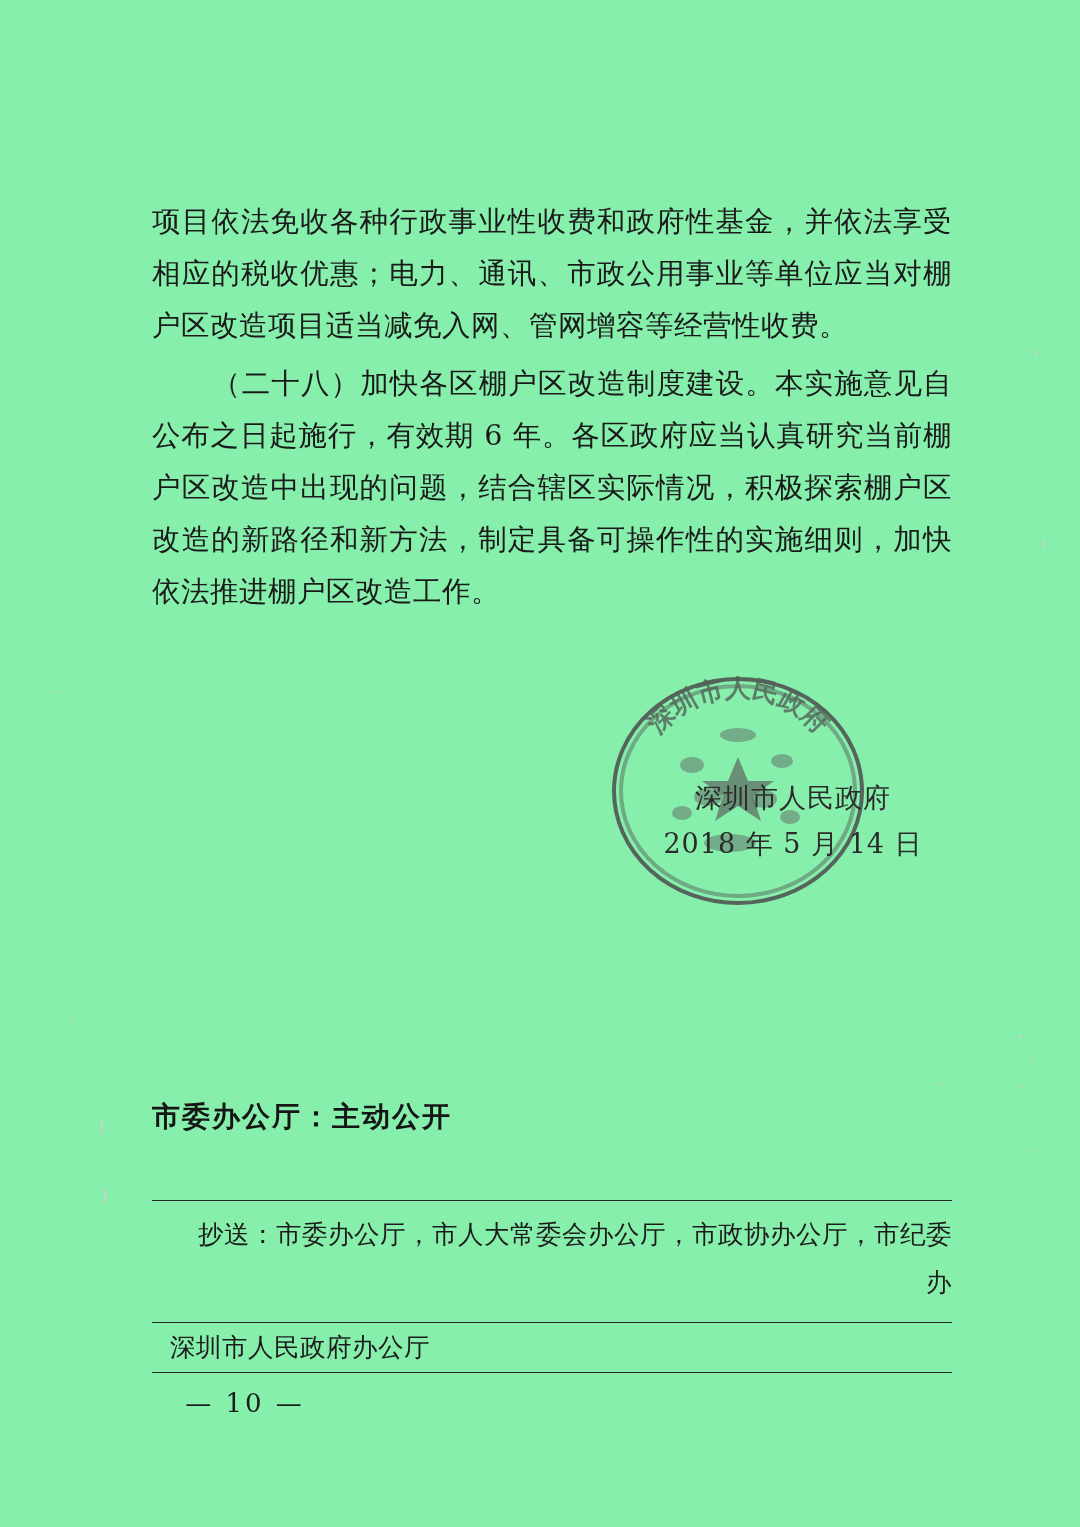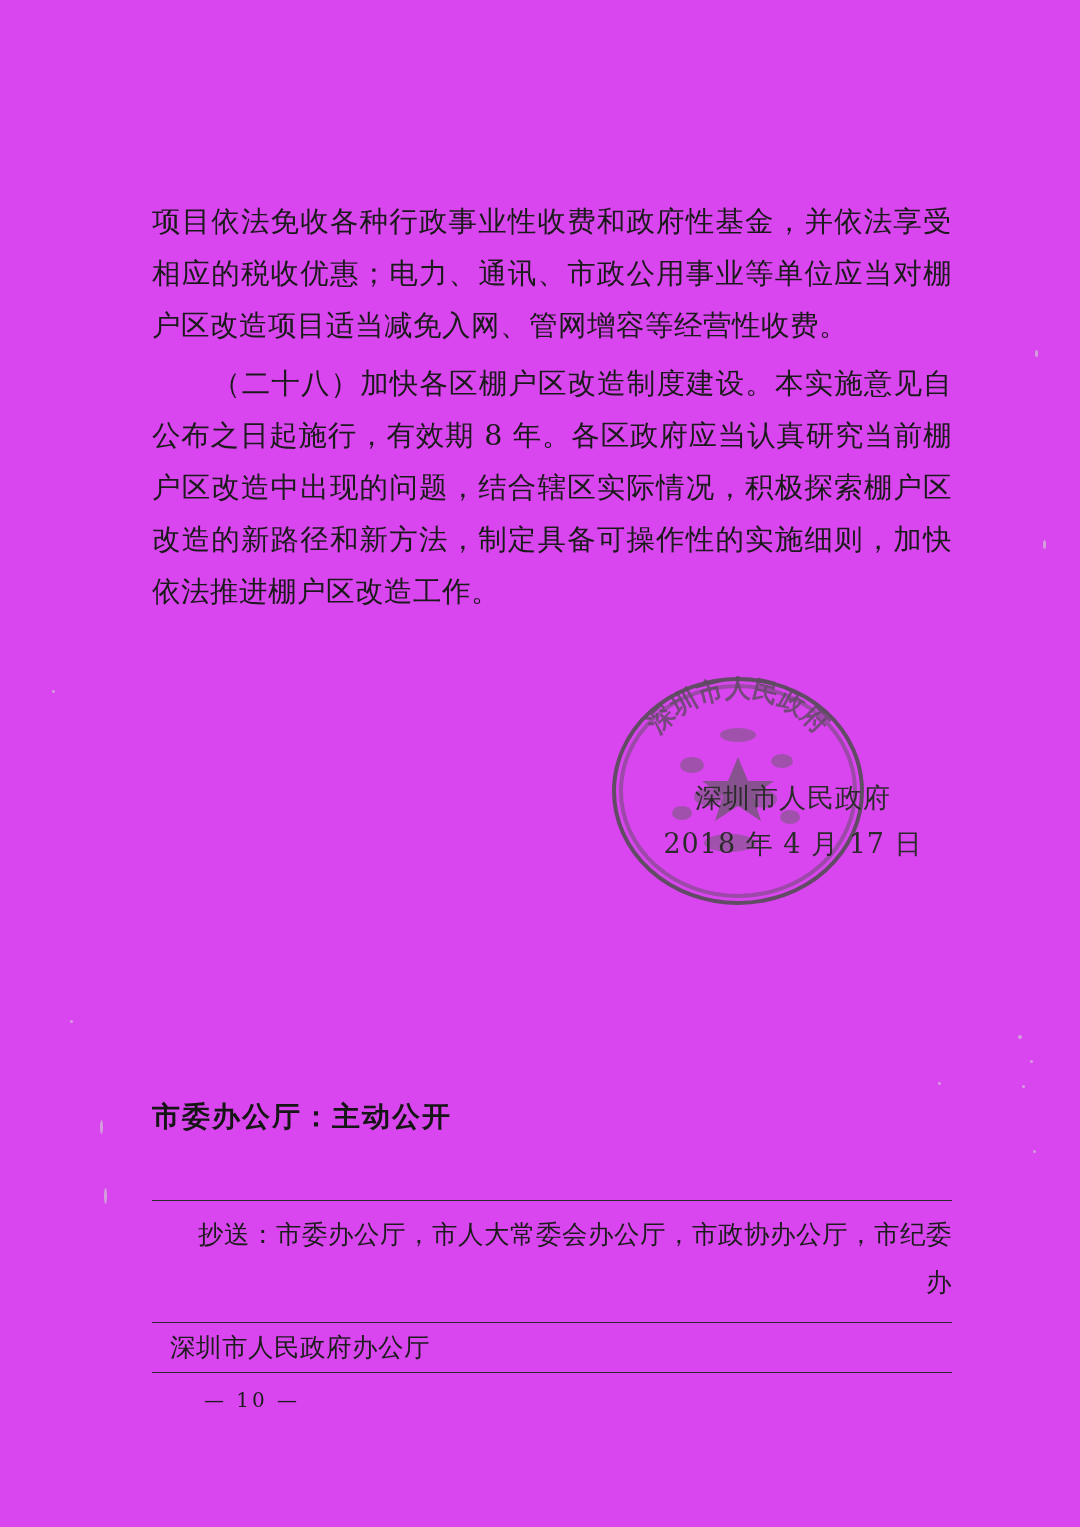--- a/index.html
+++ b/index.html
@@ -7,21 +7,21 @@
     padding: 0;
     background: #ffffff;
   }
   body {
     font-family: "DejaVu Serif", serif;
   }
   .page {
     position: relative;
     width: 1080px;
     height: 1527px;
-    background: #d946ef;
+    background: #86efac;
     overflow: hidden;
   }
   
   .speck {
     position: absolute;
     background: #cfcfcf;
     border-radius: 50%;
     opacity: .65;
   }
   .doc-body {
@@ -116,26 +116,26 @@
   .footer-left, .footer-right {
     font-family: Liberation Serif, serif;
     font-size: 25.5px;
     color: #1c1c1c;
     letter-spacing: 0.5px;
   }
   .footer-left { padding-left: 18px; }
   .footer-right { padding-right: 20px; }
   .page-number {
     position: absolute;
-    left: 147px;
+    left: 140px;
     top: 1388px;
     width: 210px;
     text-align: center;
     font-family: "DejaVu Serif", serif;
-    font-size: 20px;
+    font-size: 26px;
     letter-spacing: 3px;
     color: #1c1c1c;
   }
   .seal-ring {
     fill: none;
     stroke: #4d4d4d;
     stroke-width: 4;
   }
   .seal-text {
     fill: #4a4a4a;
@@ -156,21 +156,21 @@
   <div class="speck" style="left:1030px;top:1060px;width:3px;height:3px;"></div>
   <div class="speck" style="left:1022px;top:1085px;width:3px;height:3px;"></div>
   <div class="speck" style="left:1033px;top:1150px;width:3px;height:3px;"></div>
   <div class="speck" style="left:100px;top:1120px;width:3px;height:14px;"></div>
   <div class="speck" style="left:104px;top:1188px;width:3px;height:16px;"></div>
   <div class="speck" style="left:70px;top:1020px;width:3px;height:3px;"></div>
   <div class="speck" style="left:938px;top:1082px;width:3px;height:3px;"></div>
 
   <div class="doc-body">
     <p class="para">项目依法免收各种行政事业性收费和政府性基金，并依法享受相应的税收优惠；电力、通讯、市政公用事业等单位应当对棚户区改造项目适当减免入网、管网增容等经营性收费。</p>
-    <p class="para indent">（二十八）加快各区棚户区改造制度建设。本实施意见自公布之日起施行，有效期 8 年。各区政府应当认真研究当前棚户区改造中出现的问题，结合辖区实际情况，积极探索棚户区改造的新路径和新方法，制定具备可操作性的实施细则，加快依法推进棚户区改造工作。</p>
+    <p class="para indent">（二十八）加快各区棚户区改造制度建设。本实施意见自公布之日起施行，有效期 6 年。各区政府应当认真研究当前棚户区改造中出现的问题，结合辖区实际情况，积极探索棚户区改造的新路径和新方法，制定具备可操作性的实施细则，加快依法推进棚户区改造工作。</p>
   </div>
 
   <div class="seal">
     <svg viewBox="0 0 268 238" width="268" height="238" aria-hidden="true">
       <g transform="translate(134,119)">
         <ellipse class="seal-ring" cx="0" cy="0" rx="124" ry="112"></ellipse>
         <ellipse class="seal-ring" cx="0" cy="0" rx="117" ry="105" stroke-width="2" opacity="0.5"></ellipse>
 
         <polygon points="0,-34 10,-10 36,-10 15,5 23,30 0,15 -23,30 -15,5 -36,-10 -10,-10" fill="#5a5a5a" opacity="0.75"></polygon>
 
@@ -188,21 +188,21 @@
         <path id="arcTop" d="M -96 -6 A 96 88 0 0 1 96 -6" fill="none"></path>
         <text class="seal-text" opacity="0.8">
           <textPath href="#arcTop" startOffset="50%" text-anchor="middle">深圳市人民政府</textPath>
         </text>
       </g>
     </svg>
   </div>
 
   <div class="sig-block">
     <div class="sig-line">深圳市人民政府</div>
-    <div class="sig-line">2018 年 4 月 17 日</div>
+    <div class="sig-line">2018 年 5 月 14 日</div>
   </div>
 
   <div class="disclosure">市委办公厅：主动公开</div>
 
   <div class="rule r1"></div>
 
   <div class="cc-block">
     <div class="cc-line l1">抄送：市委办公厅，市人大常委会办公厅，市政协办公厅，市纪委办</div>
   </div>
 

